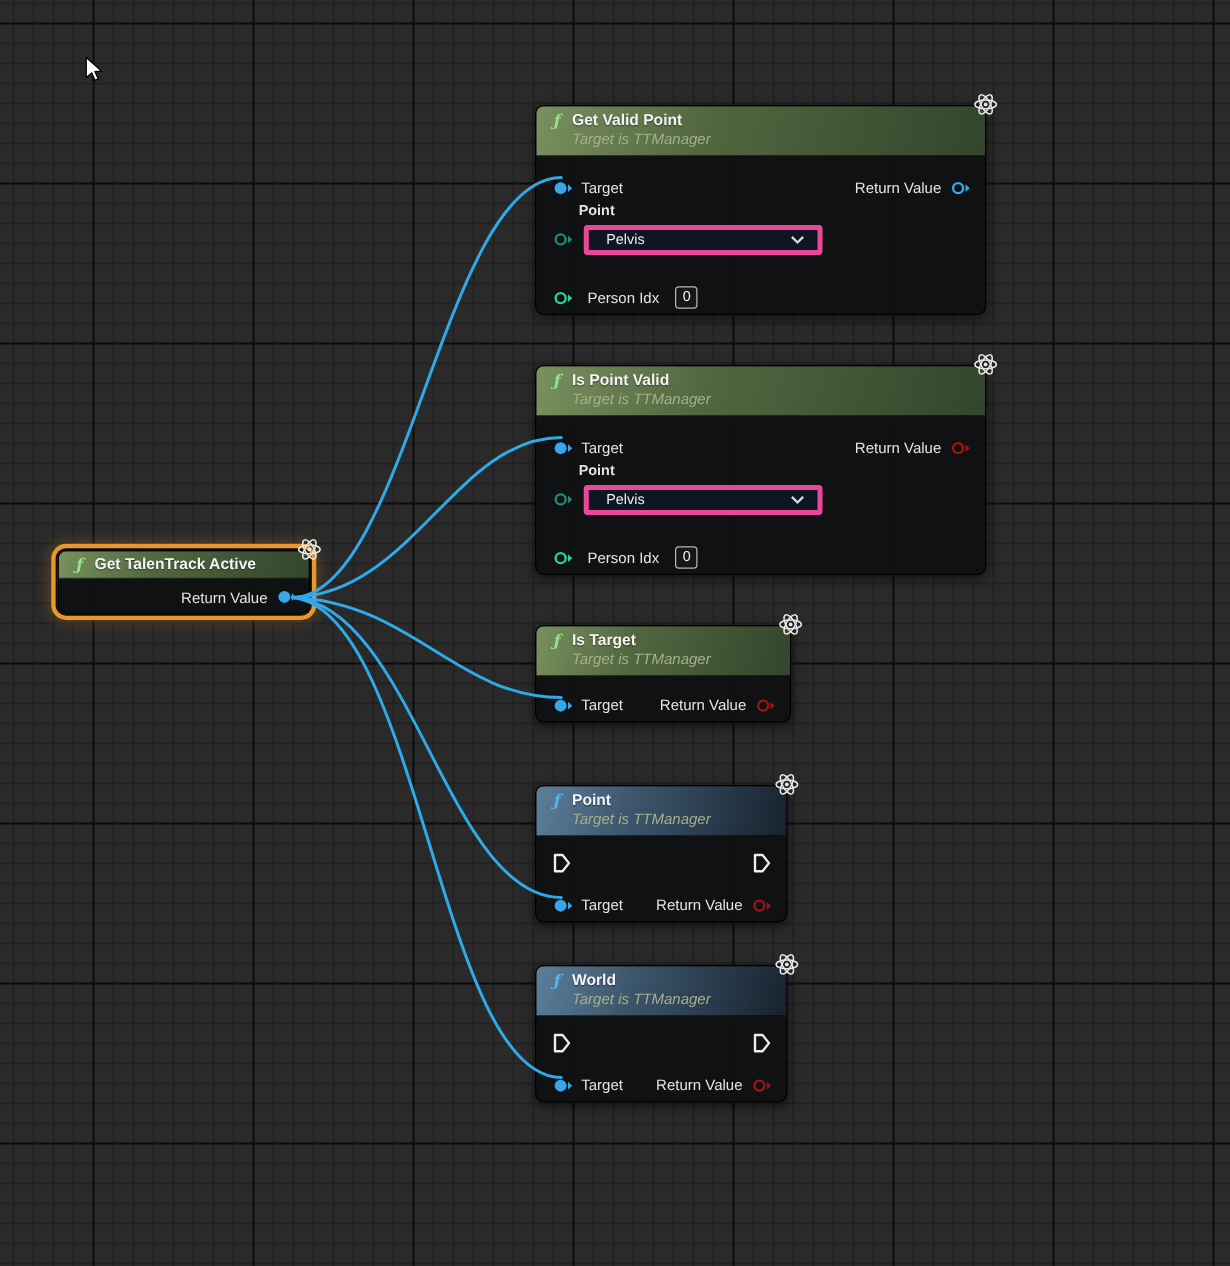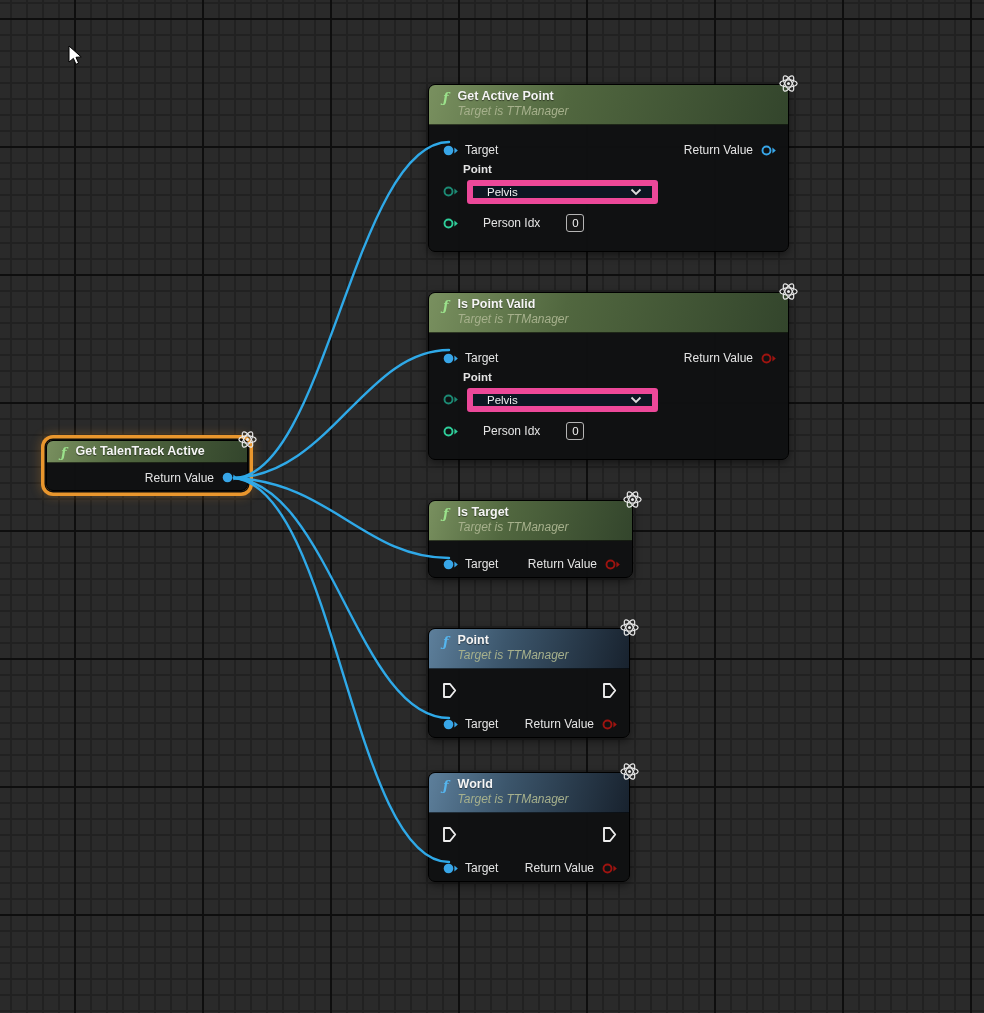--- a/index.html
+++ b/index.html
@@ -56,26 +56,26 @@
   .row.spread { justify-content:space-between; padding:0 12px 0 13px;align-items:flex-end; }
   .pin-group { display:flex; align-items:center; gap:7px; }
   .lbl { font-size:12px; color:#e4e4e4; white-space:nowrap; }
   .pin svg { display:block; }
 
   .row1 { margin-top:8px; height:24px; }
   .point-label { margin:6px 0 0 34px; height:15px; font-size:11.5px; color:#e4e4e4;font-weight:bold; }
   .point-row { margin-top:1px; height:25px; padding-left:13px; }
   .dropdown {
     margin-left:9px; width:191px; height:24px;
-    background:#0d1622; border:6px solid #ec4899; border-radius:3px;
+    background:#0d1622; border:4px solid #ec4899; border-radius:3px;
     display:flex; align-items:center; justify-content:space-between;
     padding:0 10px 0 14px; cursor:pointer;
   }
   .dropdown span { font-size:11.5px; color:#efefef; }
-  .person-row { margin-top:7px; height:24px; padding-left:13px; gap:25px; }
+  .person-row { margin-top:22px; height:24px; padding-left:13px; gap:12px; }
   .intbox {
     width:18px; height:18px; margin-left:1px;
     background:#161616; border:1px solid #b5b5b5; border-radius:3px;
     font-size:11.5px; color:#f0f0f0; display:flex; align-items:center; justify-content:center;
   }
   .exec-row { margin-top:8px; height:22px; }
   .last-row { margin-top:8px; height:24px; margin-bottom:8px; }
   .single-row { margin-top:6px; height:24px; margin-bottom:8px; }
   .mini-row { height:29px; justify-content:flex-end; padding-right:10px; }
 
@@ -131,21 +131,21 @@
             <ellipse cx="11" cy="11" rx="9" ry="3.7"></ellipse>
             <ellipse cx="11" cy="11" rx="9" ry="3.7" transform="rotate(60 11 11)"></ellipse>
             <ellipse cx="11" cy="11" rx="9" ry="3.7" transform="rotate(120 11 11)"></ellipse>
           </g>
           <circle cx="11" cy="11" r="1.6" fill="#e8e8e8"></circle>
         </svg>
     </div>
     <div class="header green">
       <span class="fn">ƒ</span>
       <div>
-        <div class="title">Get Active Point</div>
+        <div class="title">Get Valid Point</div>
         <div class="subtitle">Target is TTManager</div>
       </div>
     </div>
     <div class="body">
       <div class="row spread row1">
         <div class="pin-group">
           <span class="pin">
             <svg width="16" height="13">
                 <circle cx="6.5" cy="6.5" r="4.8" fill="#38a6e8"></circle>
                 <path d="M12.4 3.4 L15.8 6.5 L12.4 9.6 Z" fill="#38a6e8"></path>

